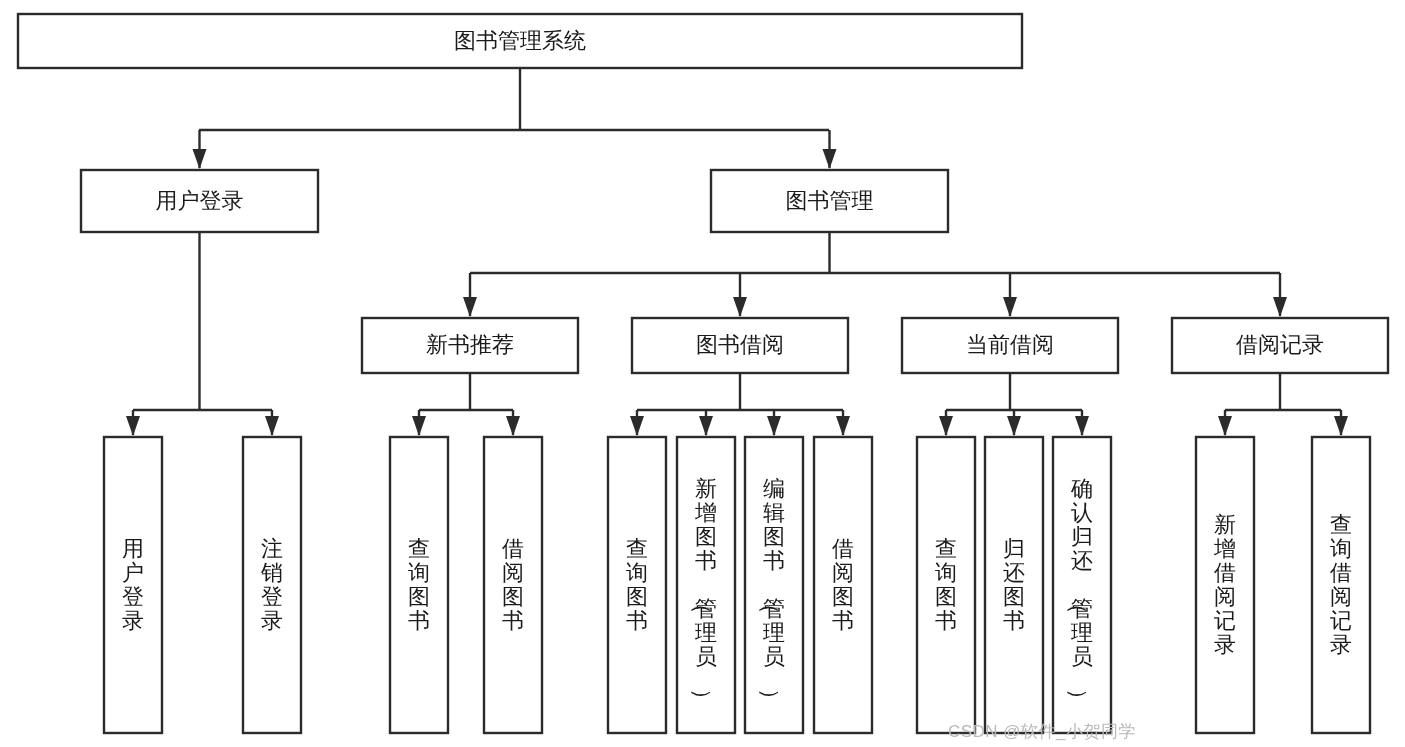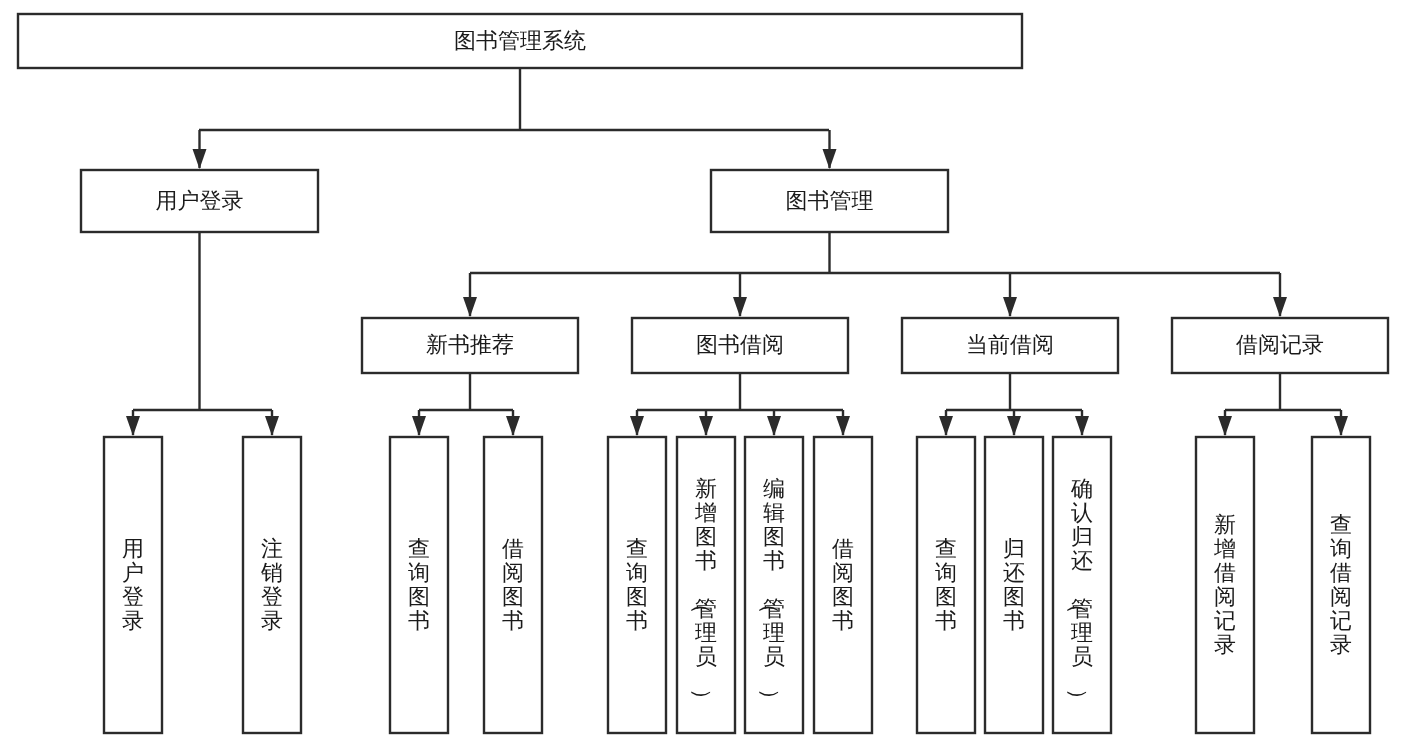--- a/index.html
+++ b/index.html
@@ -200,13 +200,14 @@
       </g>
       <g>
         <rect x="1196" y="437" width="58" height="296" class="node-box" fill="#ffffff" stroke="#2b2b2b" stroke-width="2.4"></rect>
         <text x="1225" y="532.2" class="node-label-vertical" fill="#1a1a1a" font-size="21"><tspan x="1225" dy="0">新</tspan><tspan x="1225" dy="24">增</tspan><tspan x="1225" dy="24">借</tspan><tspan x="1225" dy="24">阅</tspan><tspan x="1225" dy="24">记</tspan><tspan x="1225" dy="24">录</tspan></text>
       </g>
       <g>
         <rect x="1312" y="437" width="58" height="296" class="node-box" fill="#ffffff" stroke="#2b2b2b" stroke-width="2.4"></rect>
         <text x="1341" y="532.2" class="node-label-vertical" fill="#1a1a1a" font-size="21"><tspan x="1341" dy="0">查</tspan><tspan x="1341" dy="24">询</tspan><tspan x="1341" dy="24">借</tspan><tspan x="1341" dy="24">阅</tspan><tspan x="1341" dy="24">记</tspan><tspan x="1341" dy="24">录</tspan></text>
       </g>
     </svg>
+  <div class="watermark">CSDN @软件_小贺同学</div>
 </div>
 
 </body></html>

